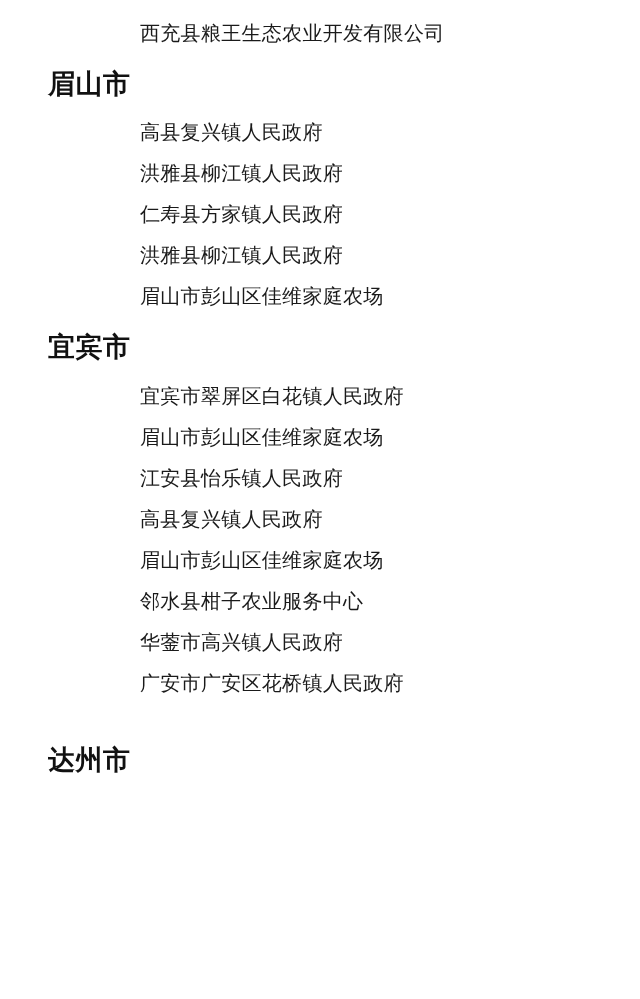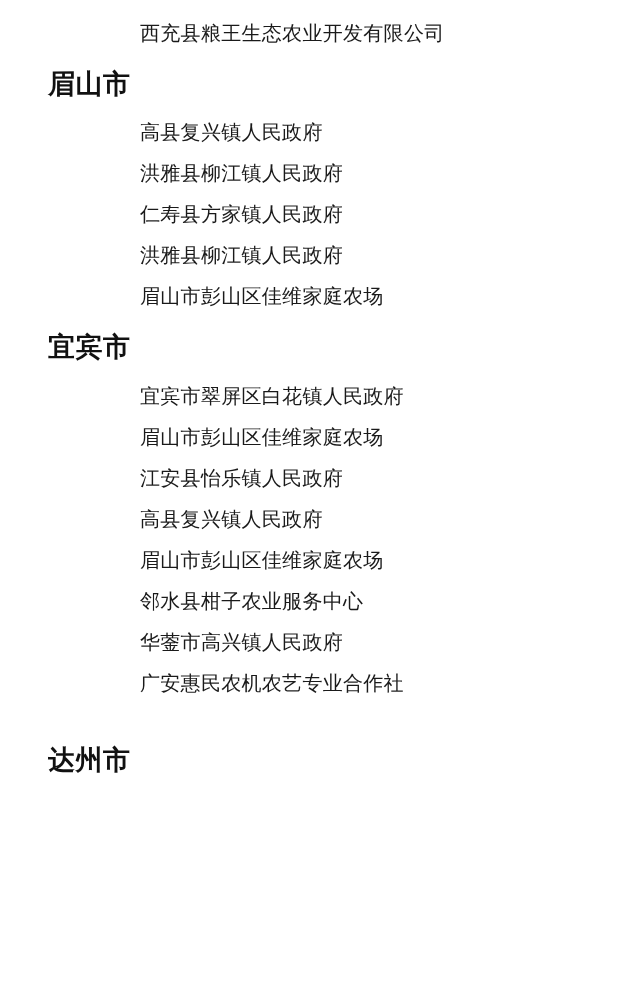--- a/index.html
+++ b/index.html
@@ -80,21 +80,21 @@
       <div class="entry">宜宾市翠屏区白花镇人民政府</div>
       <div class="entry">眉山市彭山区佳维家庭农场</div>
       <div class="entry">江安县怡乐镇人民政府</div>
       <div class="entry">高县复兴镇人民政府</div>
     </div>
 
     <div class="section">
       <div class="entry">眉山市彭山区佳维家庭农场</div>
       <div class="entry">邻水县柑子农业服务中心</div>
       <div class="entry">华蓥市高兴镇人民政府</div>
-      <div class="entry">广安惠民农机农艺专业合作社</div>
+      <div class="entry">广安市广安区花桥镇人民政府</div>
     </div>
 
     <div class="spacer-block"></div>
 
     <div class="section">
       <div class="section-heading">达州市</div>
     </div>
 
   </div>
 </div>

